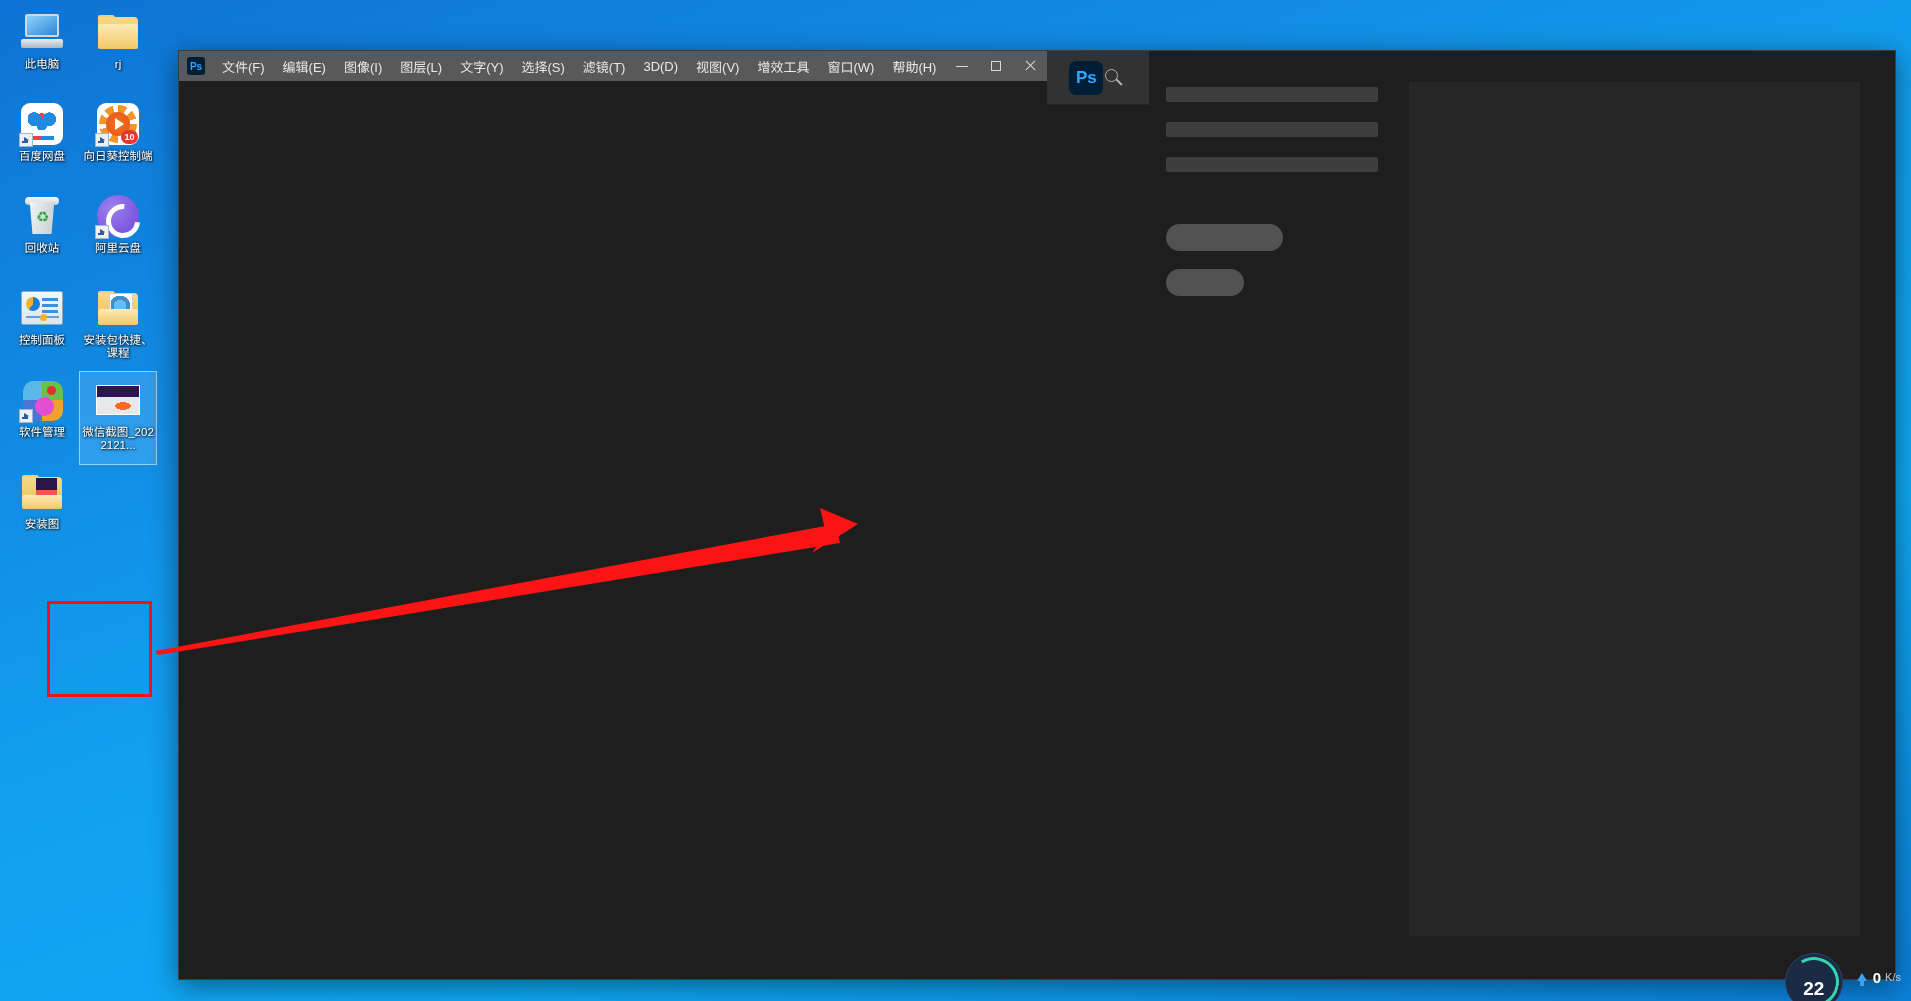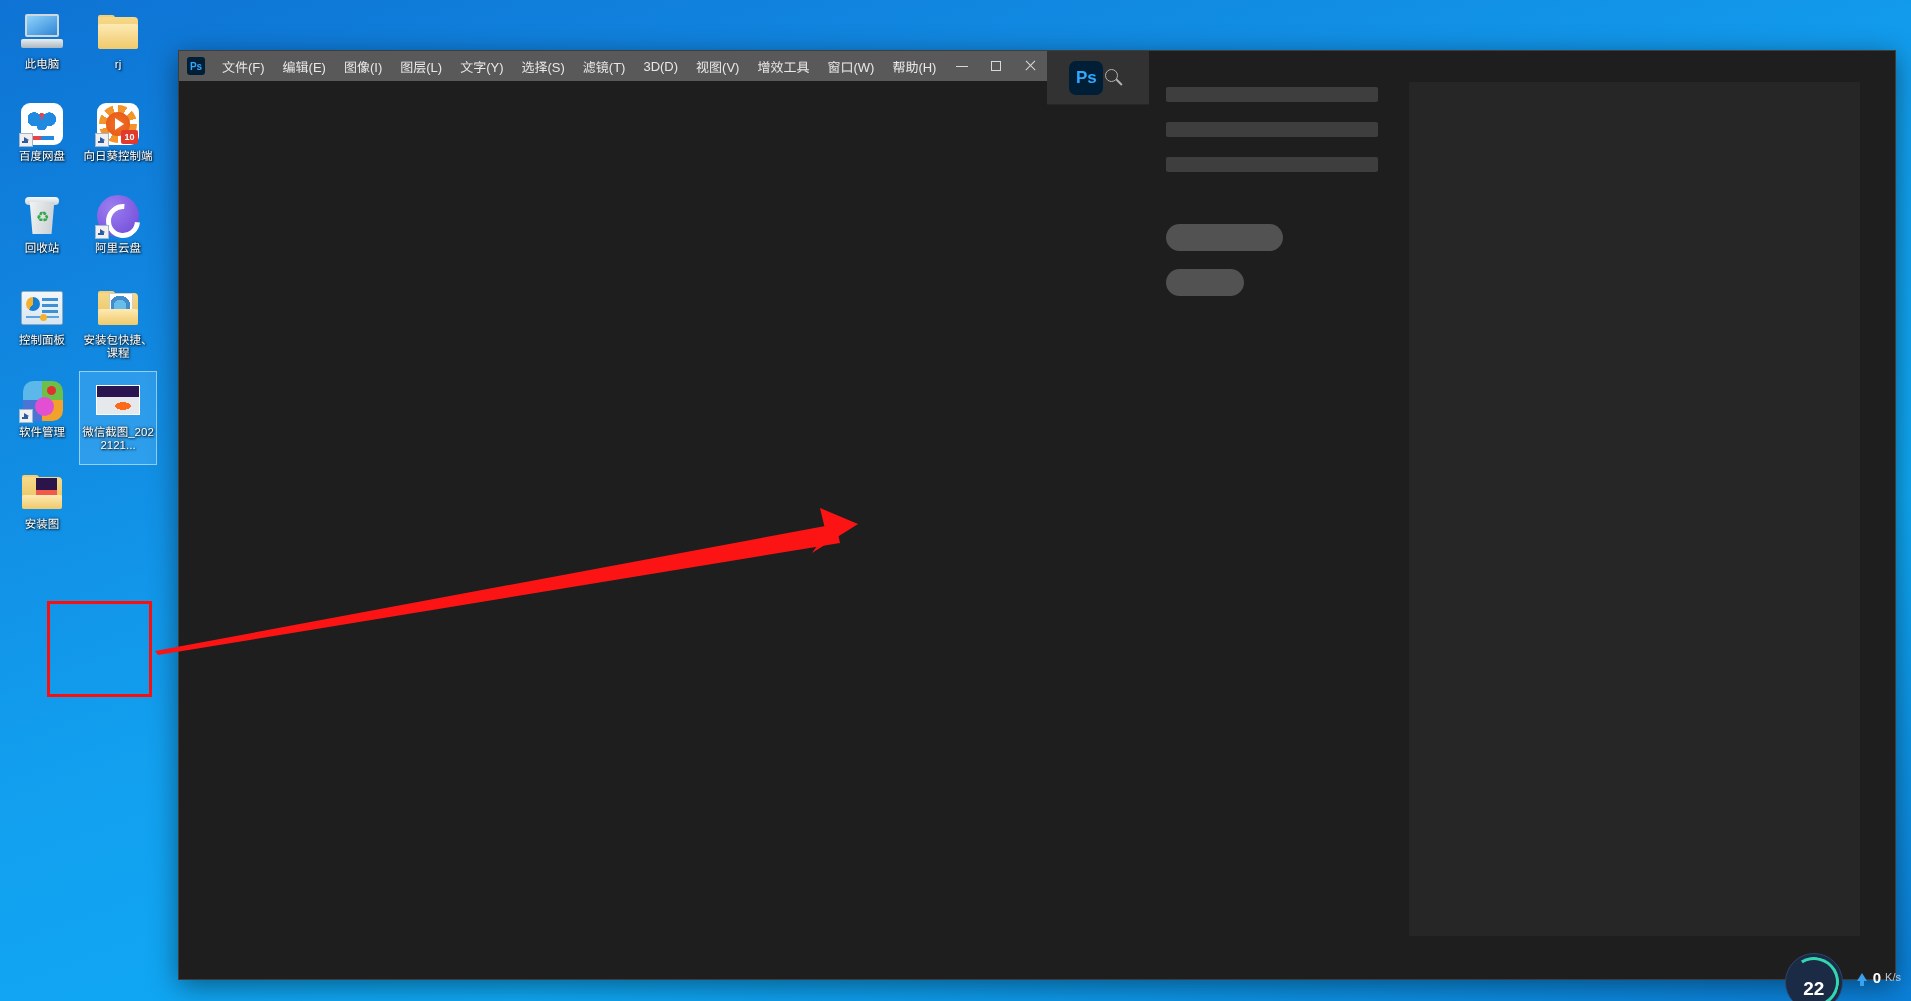--- a/index.html
+++ b/index.html
@@ -179,21 +179,21 @@
   .ic-sun .core {
     position: absolute; left: 9px; top: 9px; width: 24px; height: 24px; border-radius: 50%;
     background: radial-gradient(circle, #f37021, #e2561a);
   }
   .ic-sun .core::after {
     content: ""; position: absolute; left: 9px; top: 6px;
     border-left: 9px solid #fff; border-top: 6px solid transparent; border-bottom: 6px solid transparent;
   }
   .ic-sun .tenth {
     position: absolute; right: 1px; bottom: 1px; width: 17px; height: 14px;
-    background: #e03a2f; border-radius: 2px; color: #fff; font-size: 9px; font-weight: bold;
+    background: #e03a2f; border-radius: 7px; color: #fff; font-size: 9px; font-weight: bold;
     display: flex; align-items: center; justify-content: center; line-height: 1;
   }
 
   .ic-dingtalk { background: linear-gradient(150deg, #49b9f5, #1a7fe0); }
   .ic-dingtalk::after {
     content: ""; position: absolute; left: 8px; top: 10px; width: 26px; height: 22px;
     background:
       linear-gradient(122deg, transparent 0 44%, #ffffff 45% 62%, transparent 63%),
       linear-gradient(18deg, transparent 0 50%, #cfeaff 51% 70%, transparent 71%);
   }

